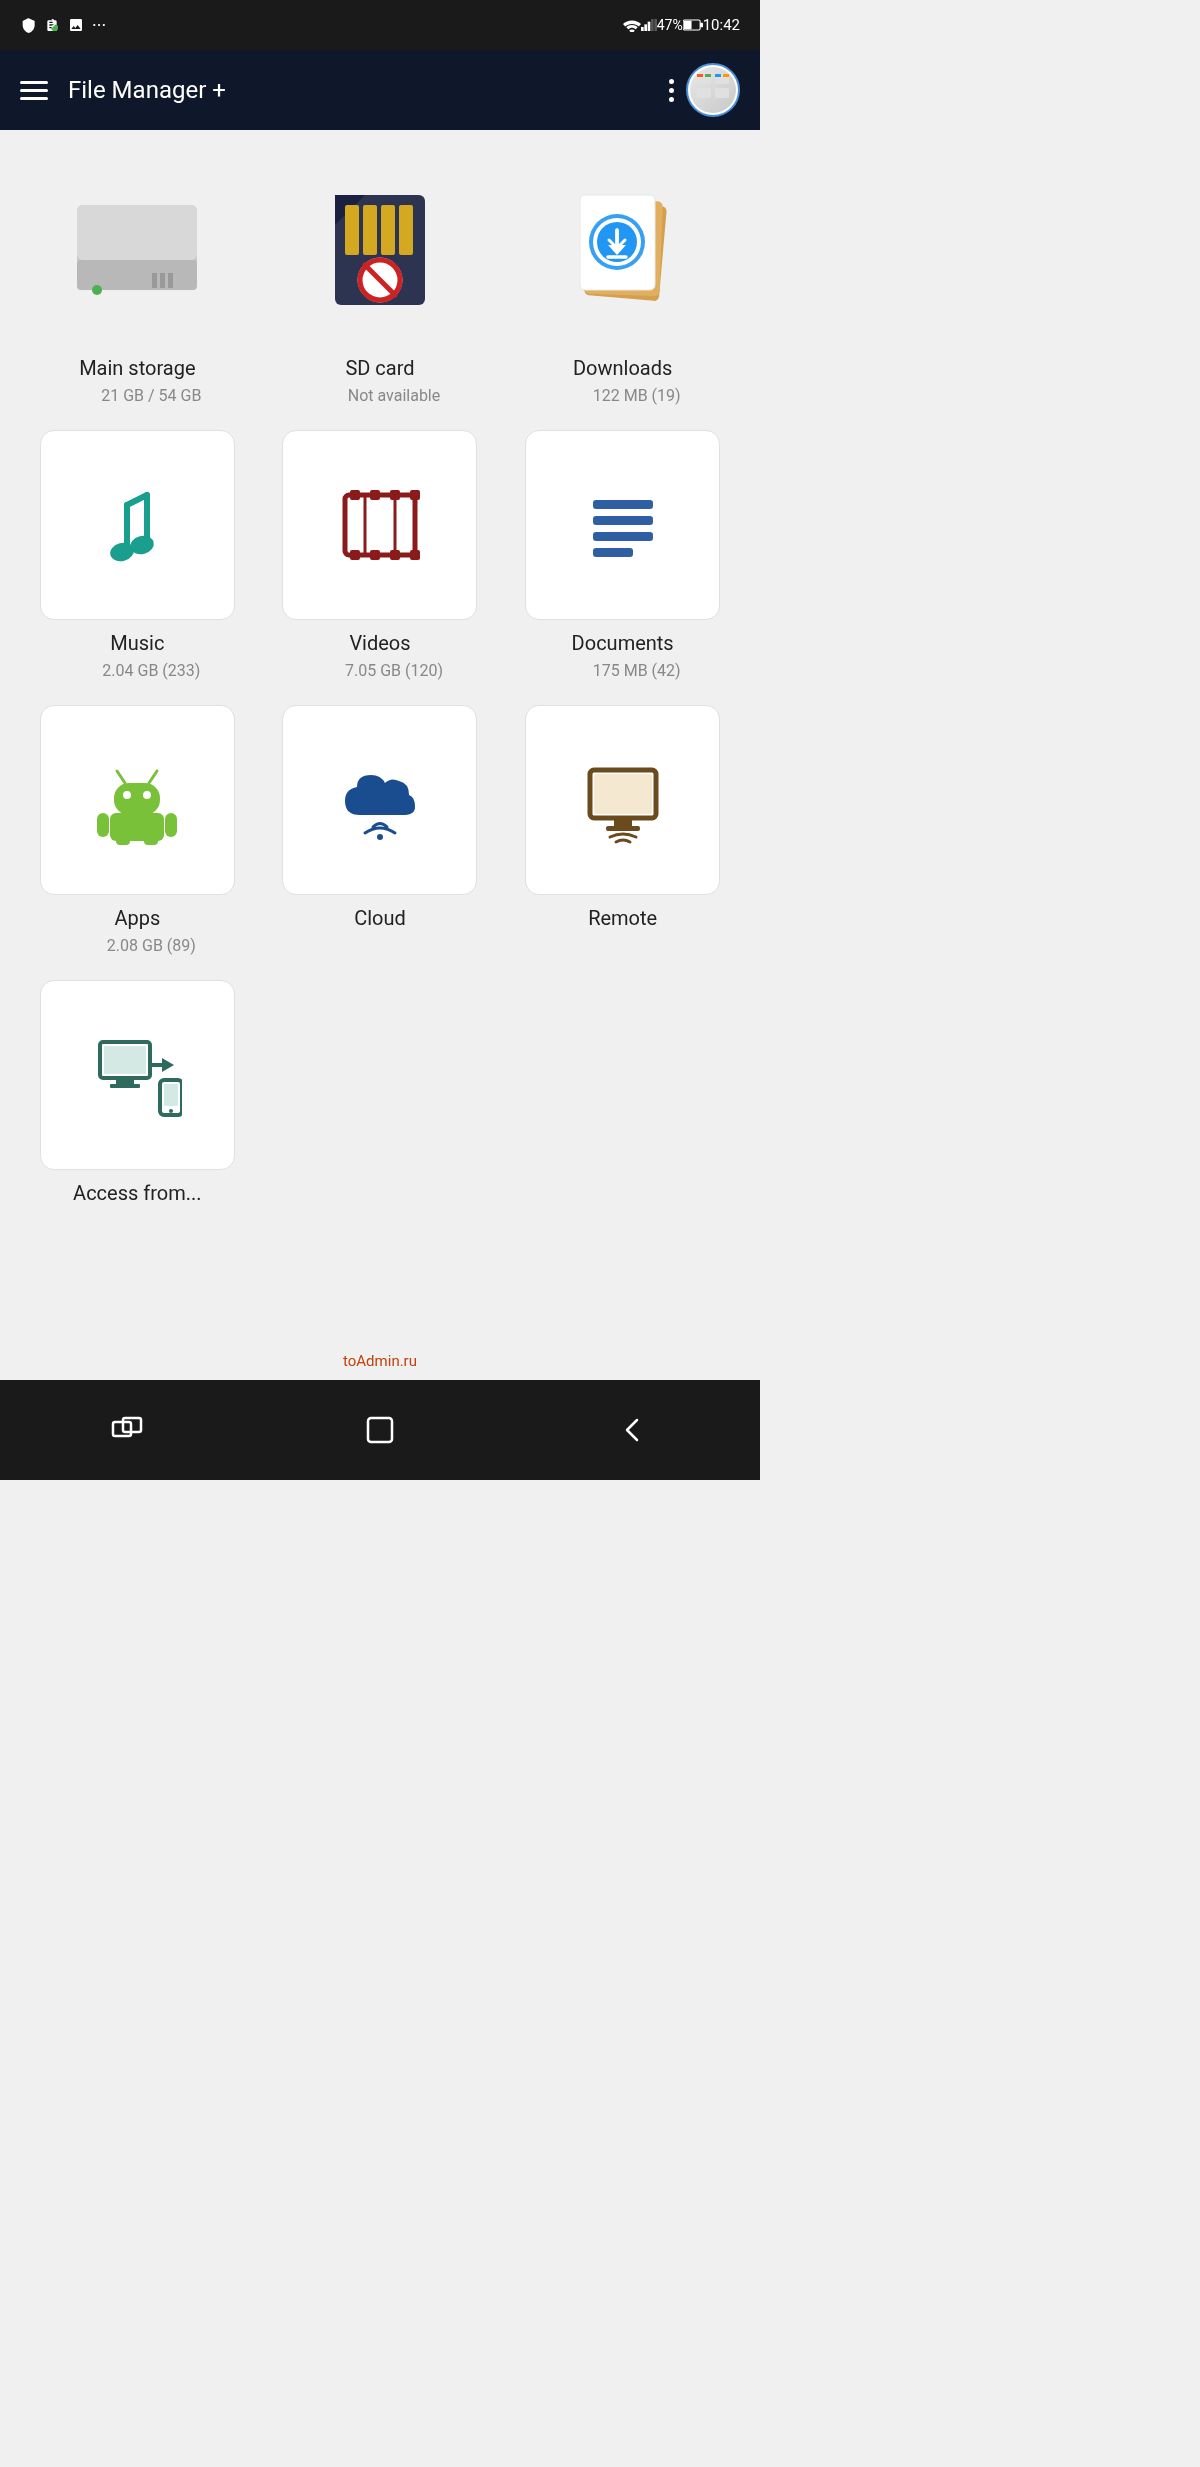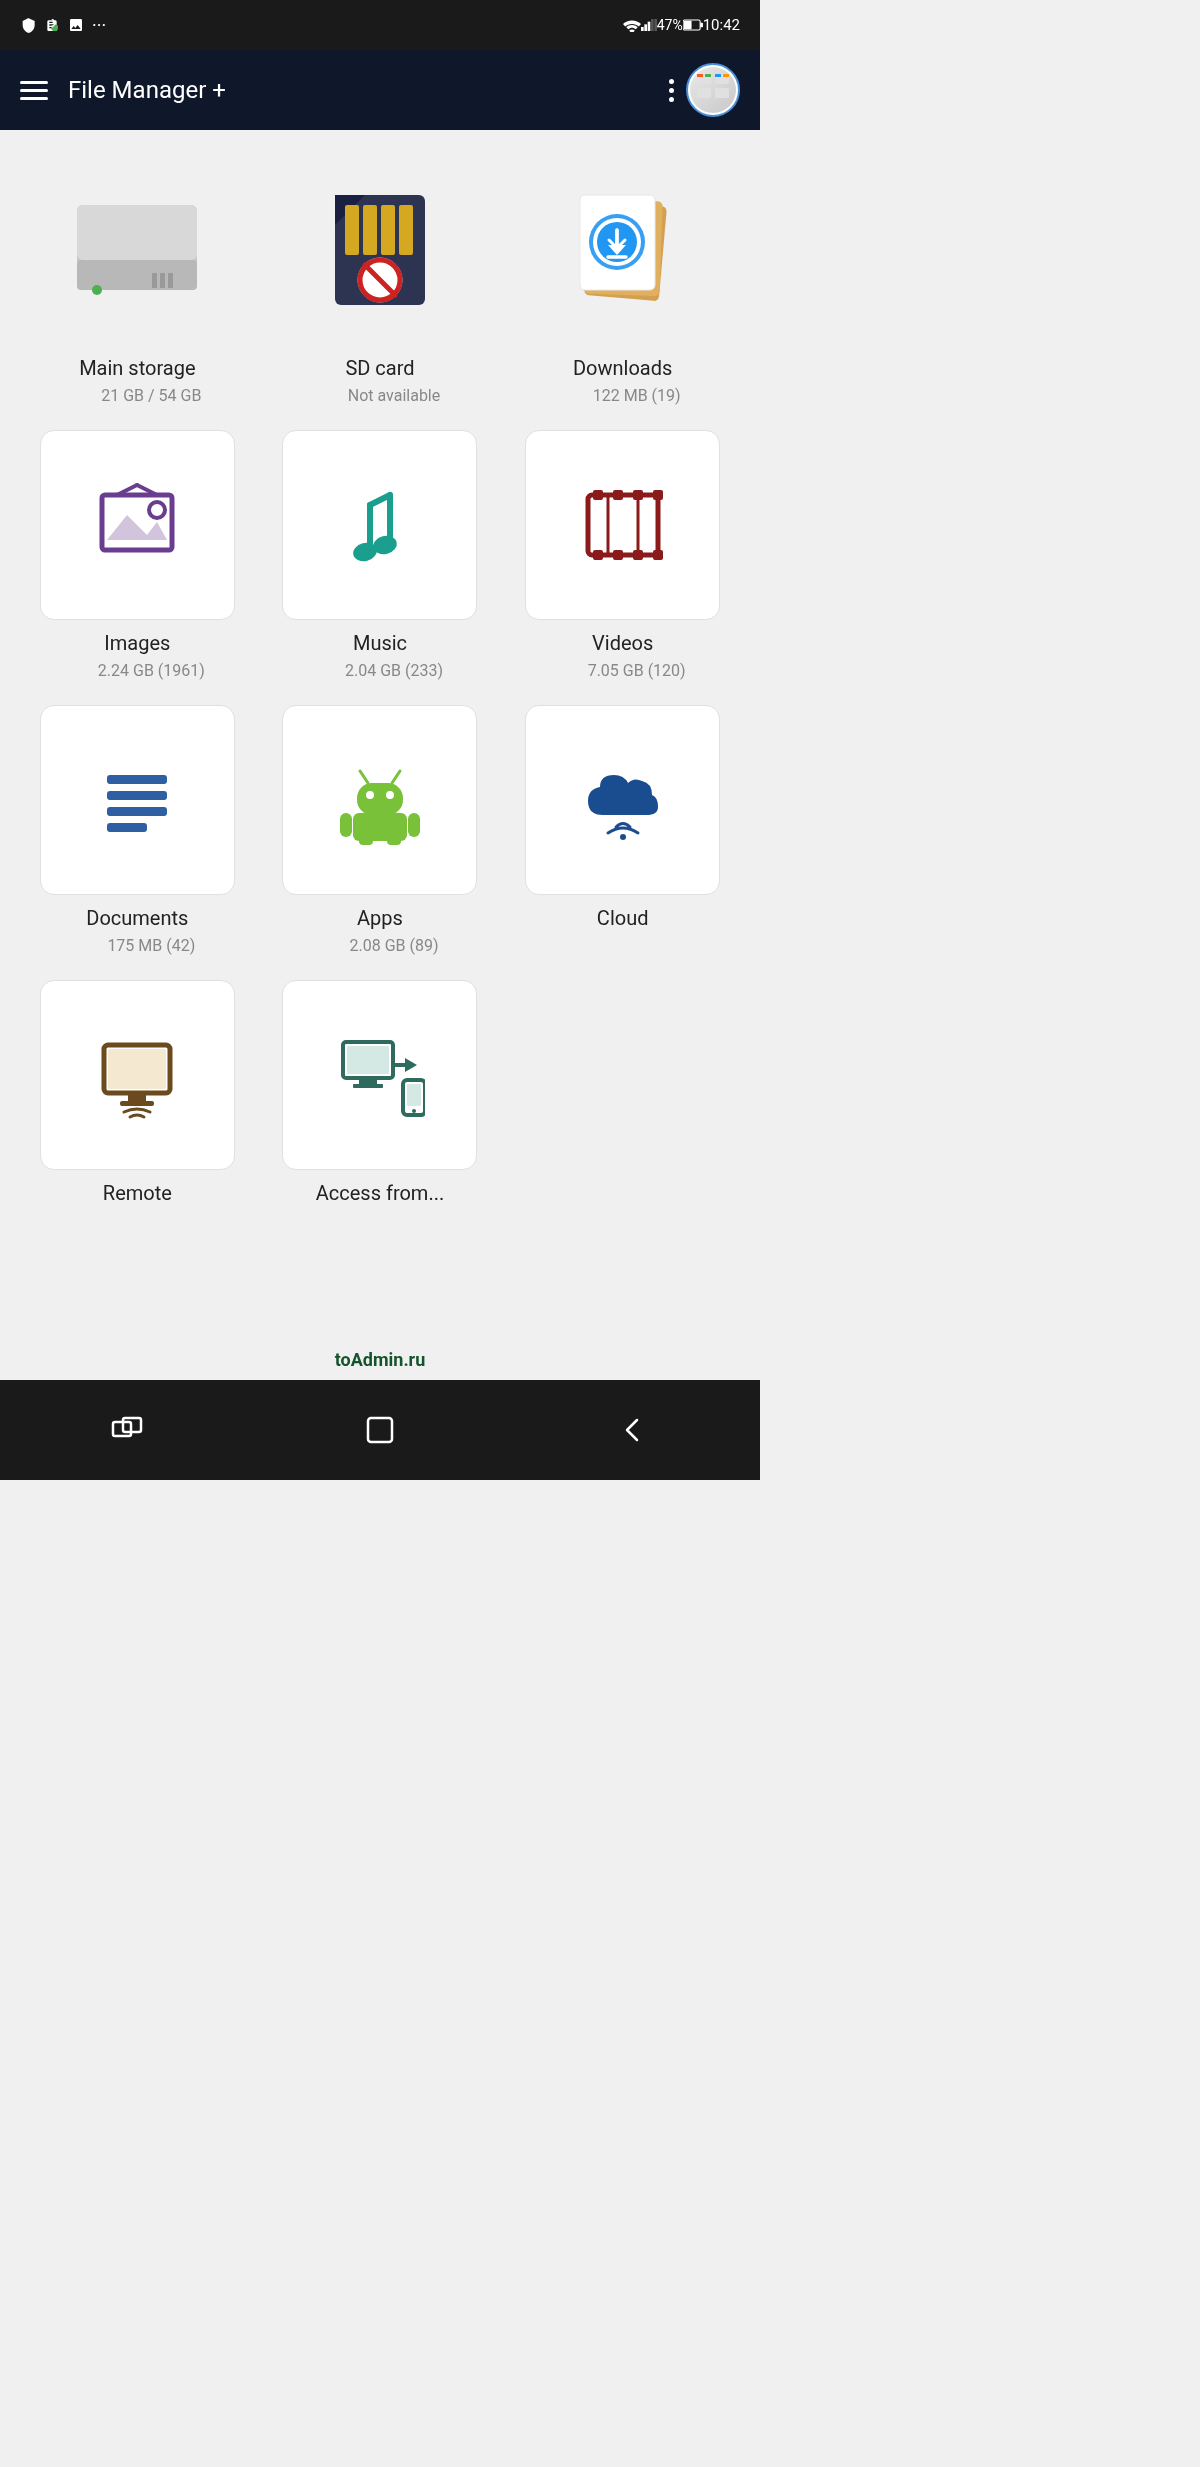--- a/index.html
+++ b/index.html
@@ -203,25 +203,24 @@
       width: 60px;
       height: 60px;
       cursor: pointer;
     }
 
     .watermark {
       position: absolute;
       bottom: 110px;
       left: 50%;
       transform: translateX(-50%);
-      font-size: 18px;
-      color: #14532d;
+      font-size: 15px;
+      color: #c2410c;
       text-align: center;
       white-space: nowrap;
-      font-weight: bold;
     }
   </style>
 </head>
 <body>
 
 <div class="status-bar">
   <div class="status-bar-left">
     <span class="status-icon">
       <svg width="16" height="16" viewBox="0 0 24 24" fill="white">
         <path d="M12 2L4 6v6c0 5.55 3.84 10.74 9 12 5.16-1.26 9-6.45 9-12V6l-9-4z"></path>
@@ -372,39 +371,20 @@
           <line x1="59" y1="45" x2="59" y2="65" stroke="white" stroke-width="3.5" stroke-linecap="round"></line>
           <polygon points="50,60 59,70 68,60" fill="white"></polygon>
           <line x1="50" y1="72" x2="68" y2="72" stroke="white" stroke-width="3.5" stroke-linecap="round"></line>
         </svg>
       </div>
     </div>
     <span class="item-name">Downloads</span>
     <span class="item-sub">122 MB (19)</span>
   </div>
 
-  <div class="grid-item">
-    <div class="item-icon-wrapper">
-      <div class="item-icon-box">
-        <svg width="90" height="90" viewBox="0 0 90 90">
-
-          <rect x="10" y="15" width="70" height="55" rx="3" fill="none" stroke="#6a3d8f" stroke-width="5"></rect>
-
-          <line x1="45" y1="5" x2="25" y2="15" stroke="#6a3d8f" stroke-width="4" stroke-linecap="round"></line>
-          <line x1="45" y1="5" x2="65" y2="15" stroke="#6a3d8f" stroke-width="4" stroke-linecap="round"></line>
-
-          <polygon points="15,60 35,35 55,55 65,42 75,60" fill="#6a3d8f" opacity="0.3"></polygon>
-
-          <circle cx="65" cy="30" r="8" fill="none" stroke="#6a3d8f" stroke-width="4"></circle>
-        </svg>
-      </div>
-    </div>
-    <span class="item-name">Images</span>
-    <span class="item-sub">2.24 GB (1961)</span>
-  </div>
 
   <div class="grid-item">
     <div class="item-icon-wrapper">
       <div class="item-icon-box">
         <svg width="90" height="90" viewBox="0 0 90 90">
 
           <path d="M55 15 L55 65" stroke="#1a9e8e" stroke-width="6" stroke-linecap="round"></path>
           <path d="M35 25 L35 72" stroke="#1a9e8e" stroke-width="6" stroke-linecap="round"></path>
 
           <path d="M35 25 L55 15" stroke="#1a9e8e" stroke-width="6" stroke-linecap="round"></path>

